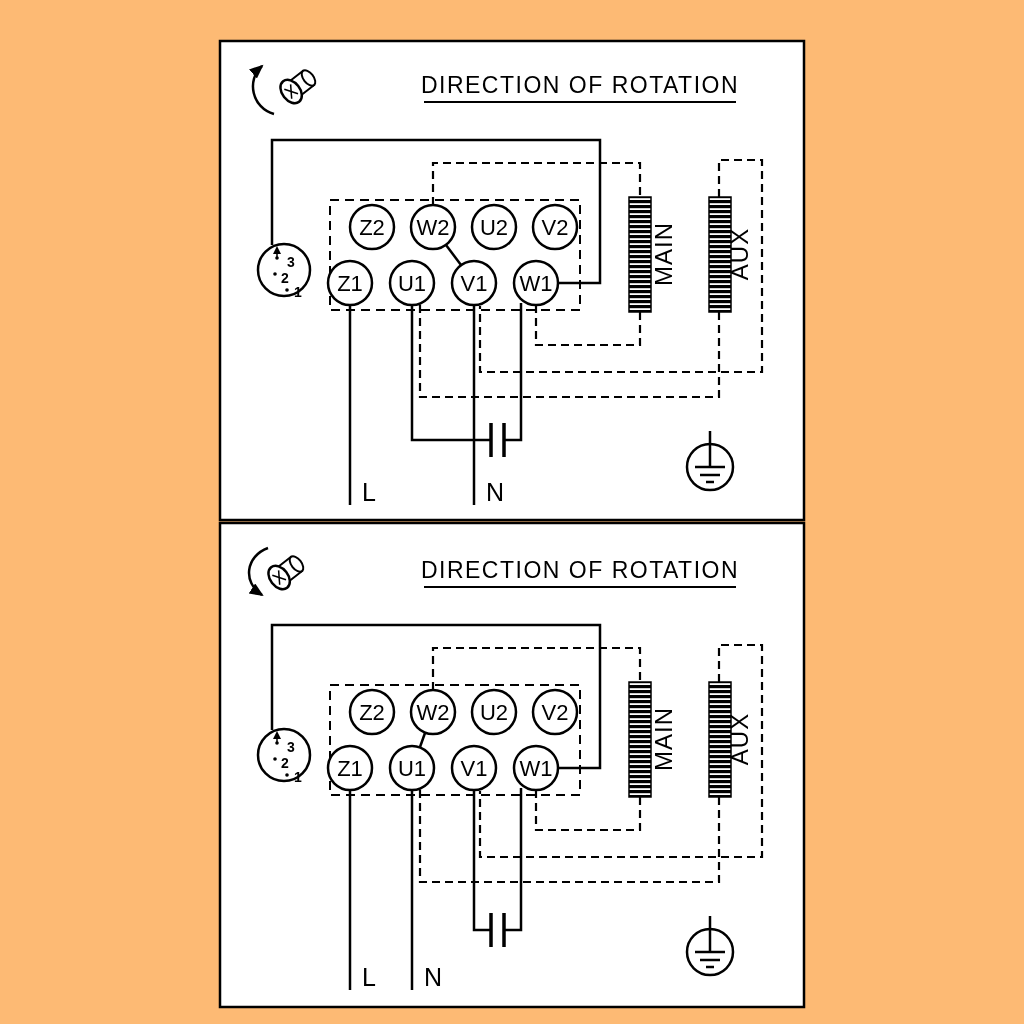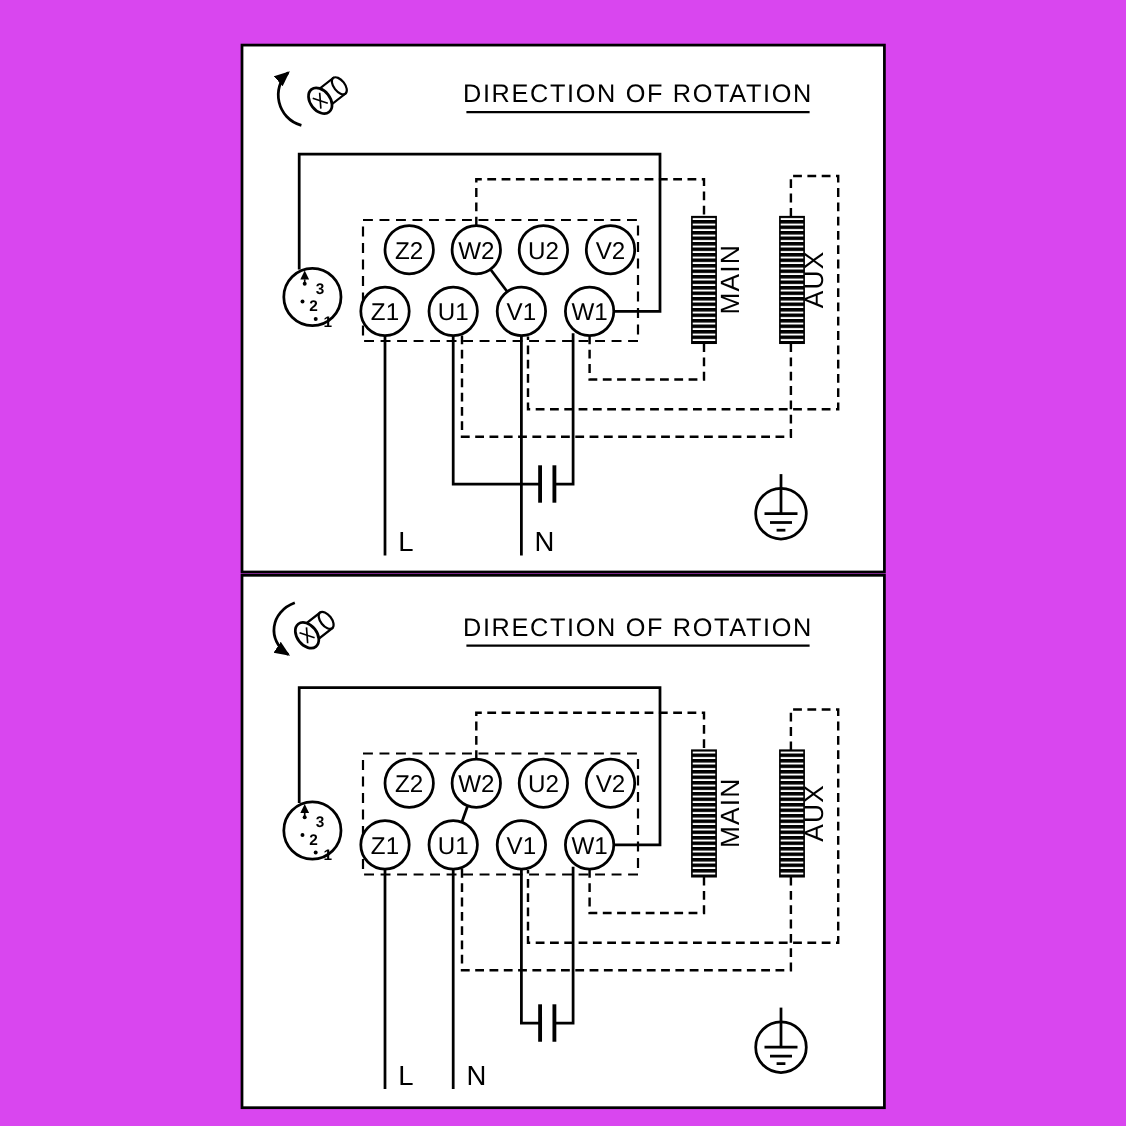--- a/index.html
+++ b/index.html
@@ -1,16 +1,16 @@
 <!DOCTYPE html>
 <html><head>
 <meta charset="utf-8">
 <style>
   html,body{margin:0;padding:0;background:#ffffff;}
-  .page{position:relative;width:1024px;height:1024px;background:#d946ef;overflow:hidden;}
+  .page{position:relative;width:1024px;height:1024px;background:#fdba74;overflow:hidden;}
   svg{display:block;}
   text{font-family:"Liberation Sans","DejaVu Sans",sans-serif;fill:#000;}
   .title{font-size:23px;letter-spacing:1.5px;}
   .terminal-label{font-size:22px;}
   .power-label{font-size:25px;}
   .winding-label{font-size:24px;letter-spacing:1px;}
   .selector-digit{font-size:14px;font-weight:bold;}
 </style>
 </head>
 <body>

